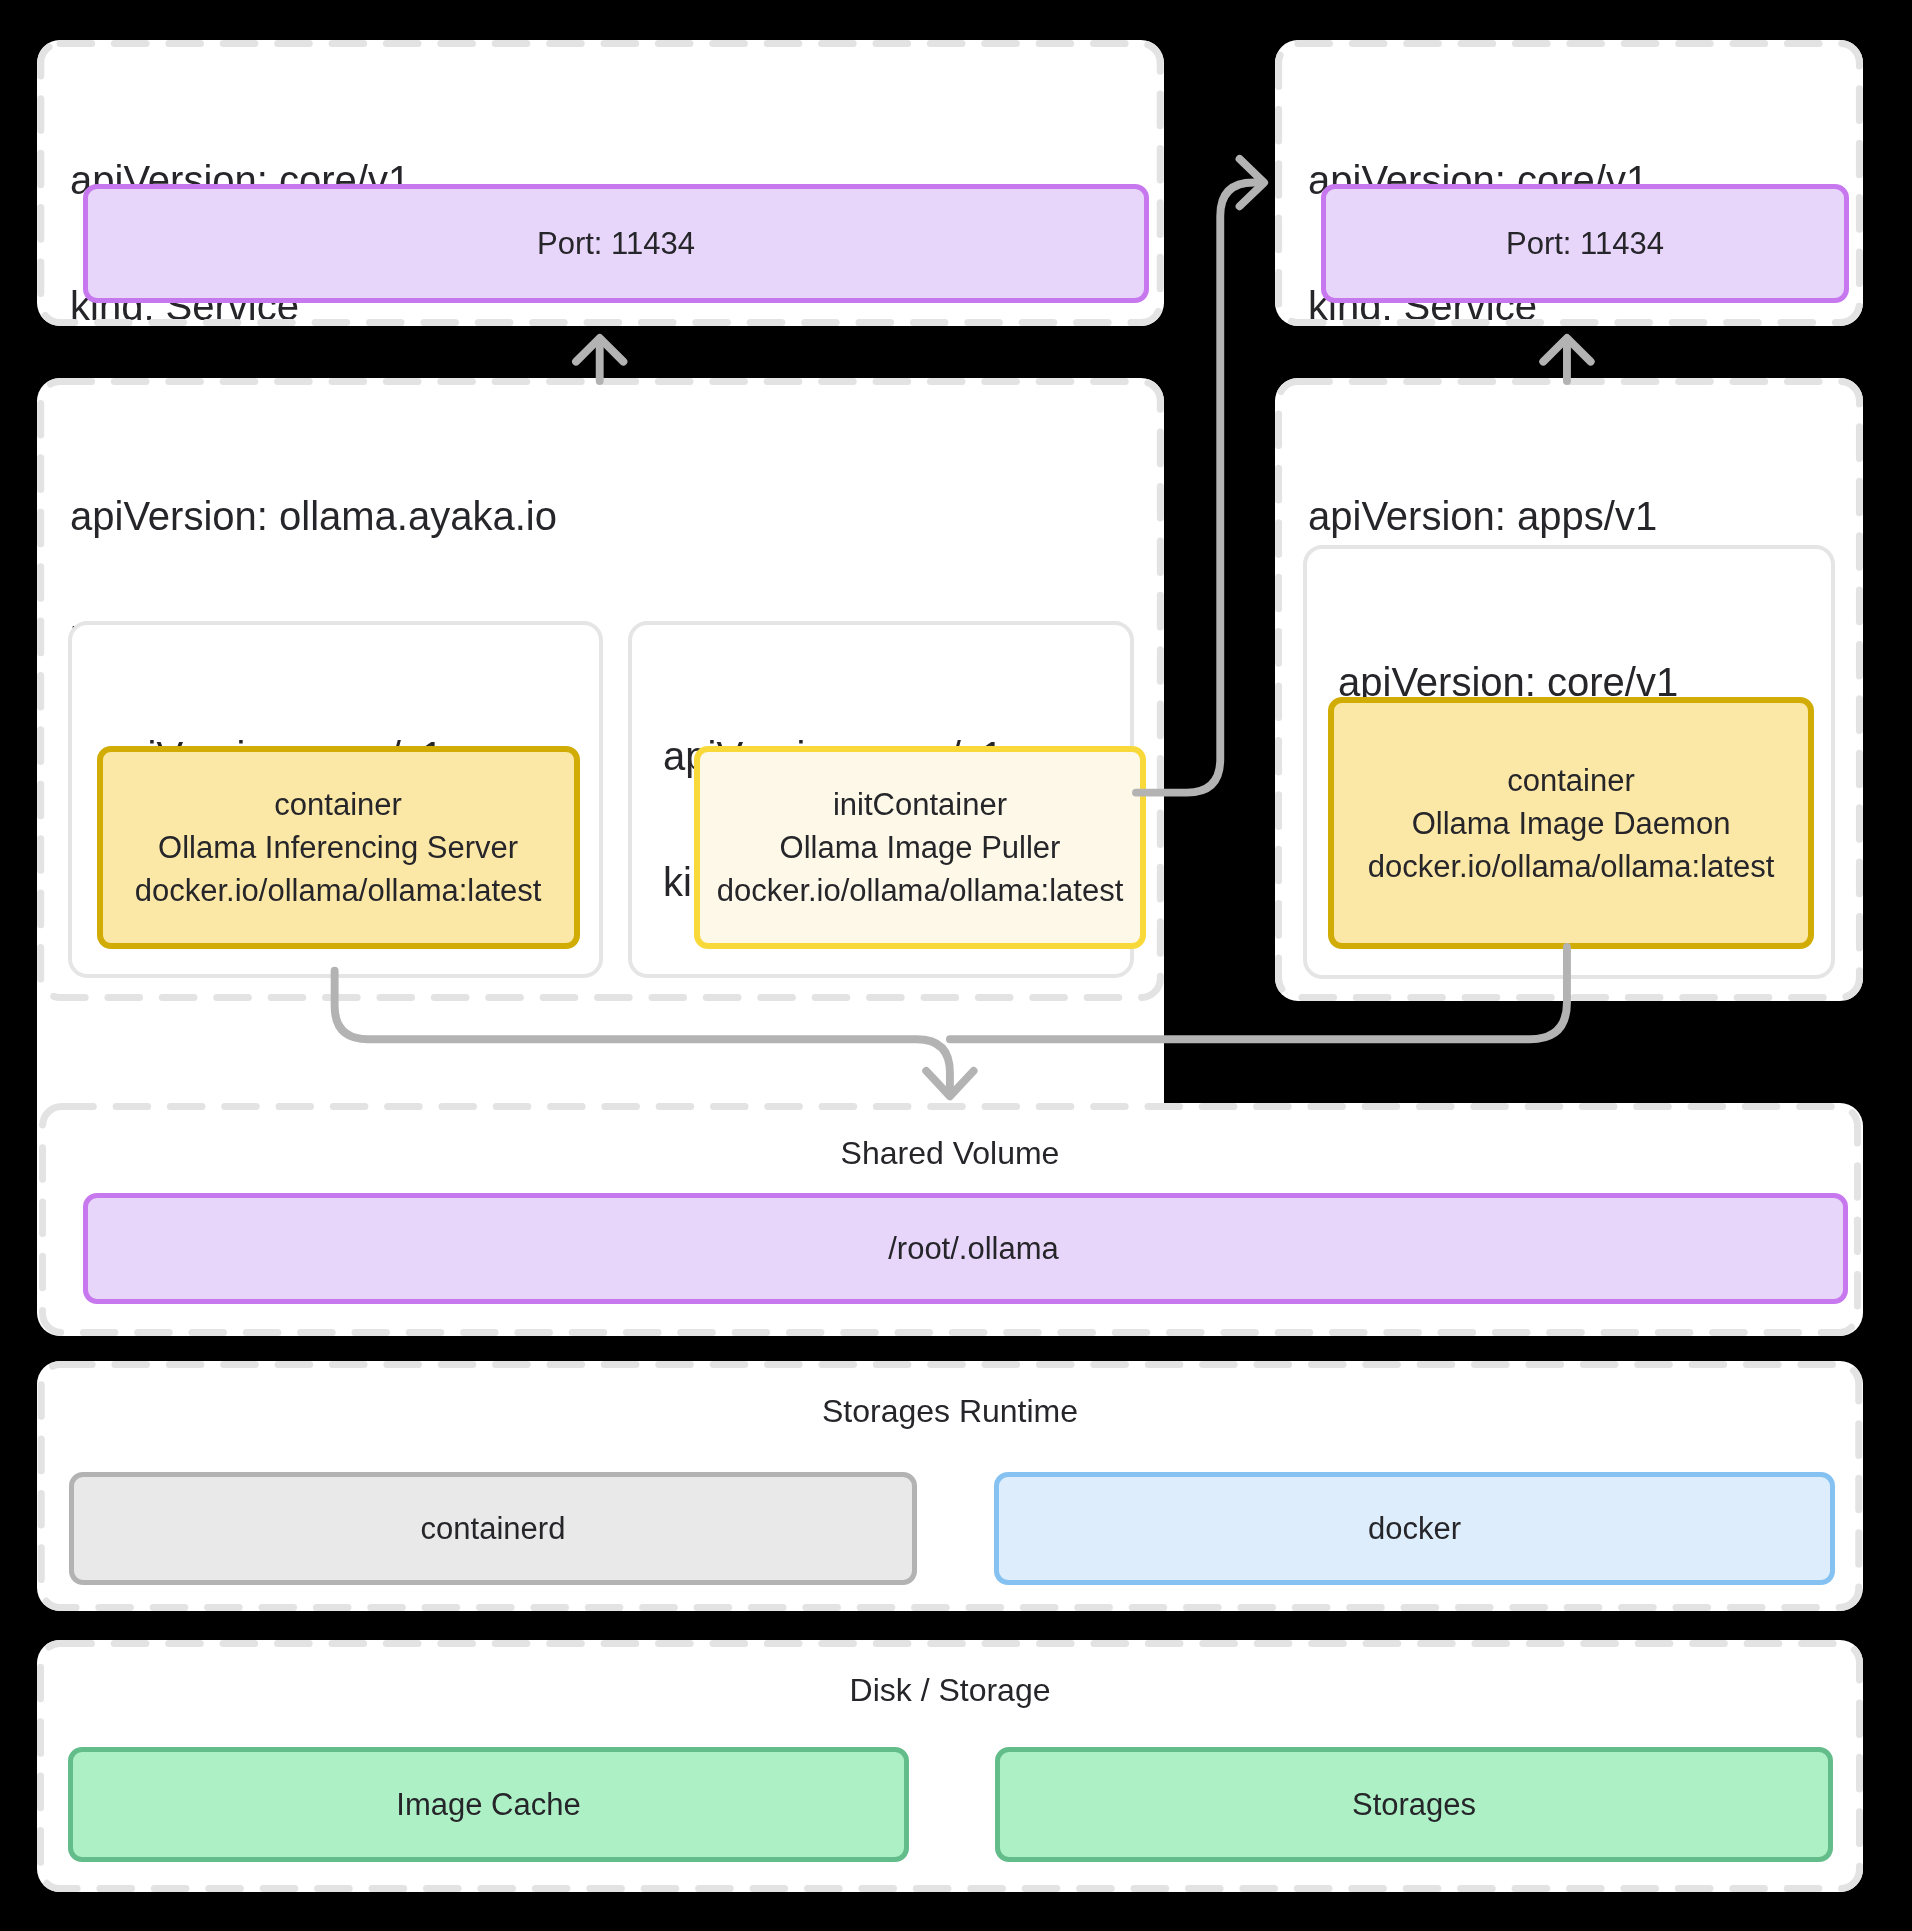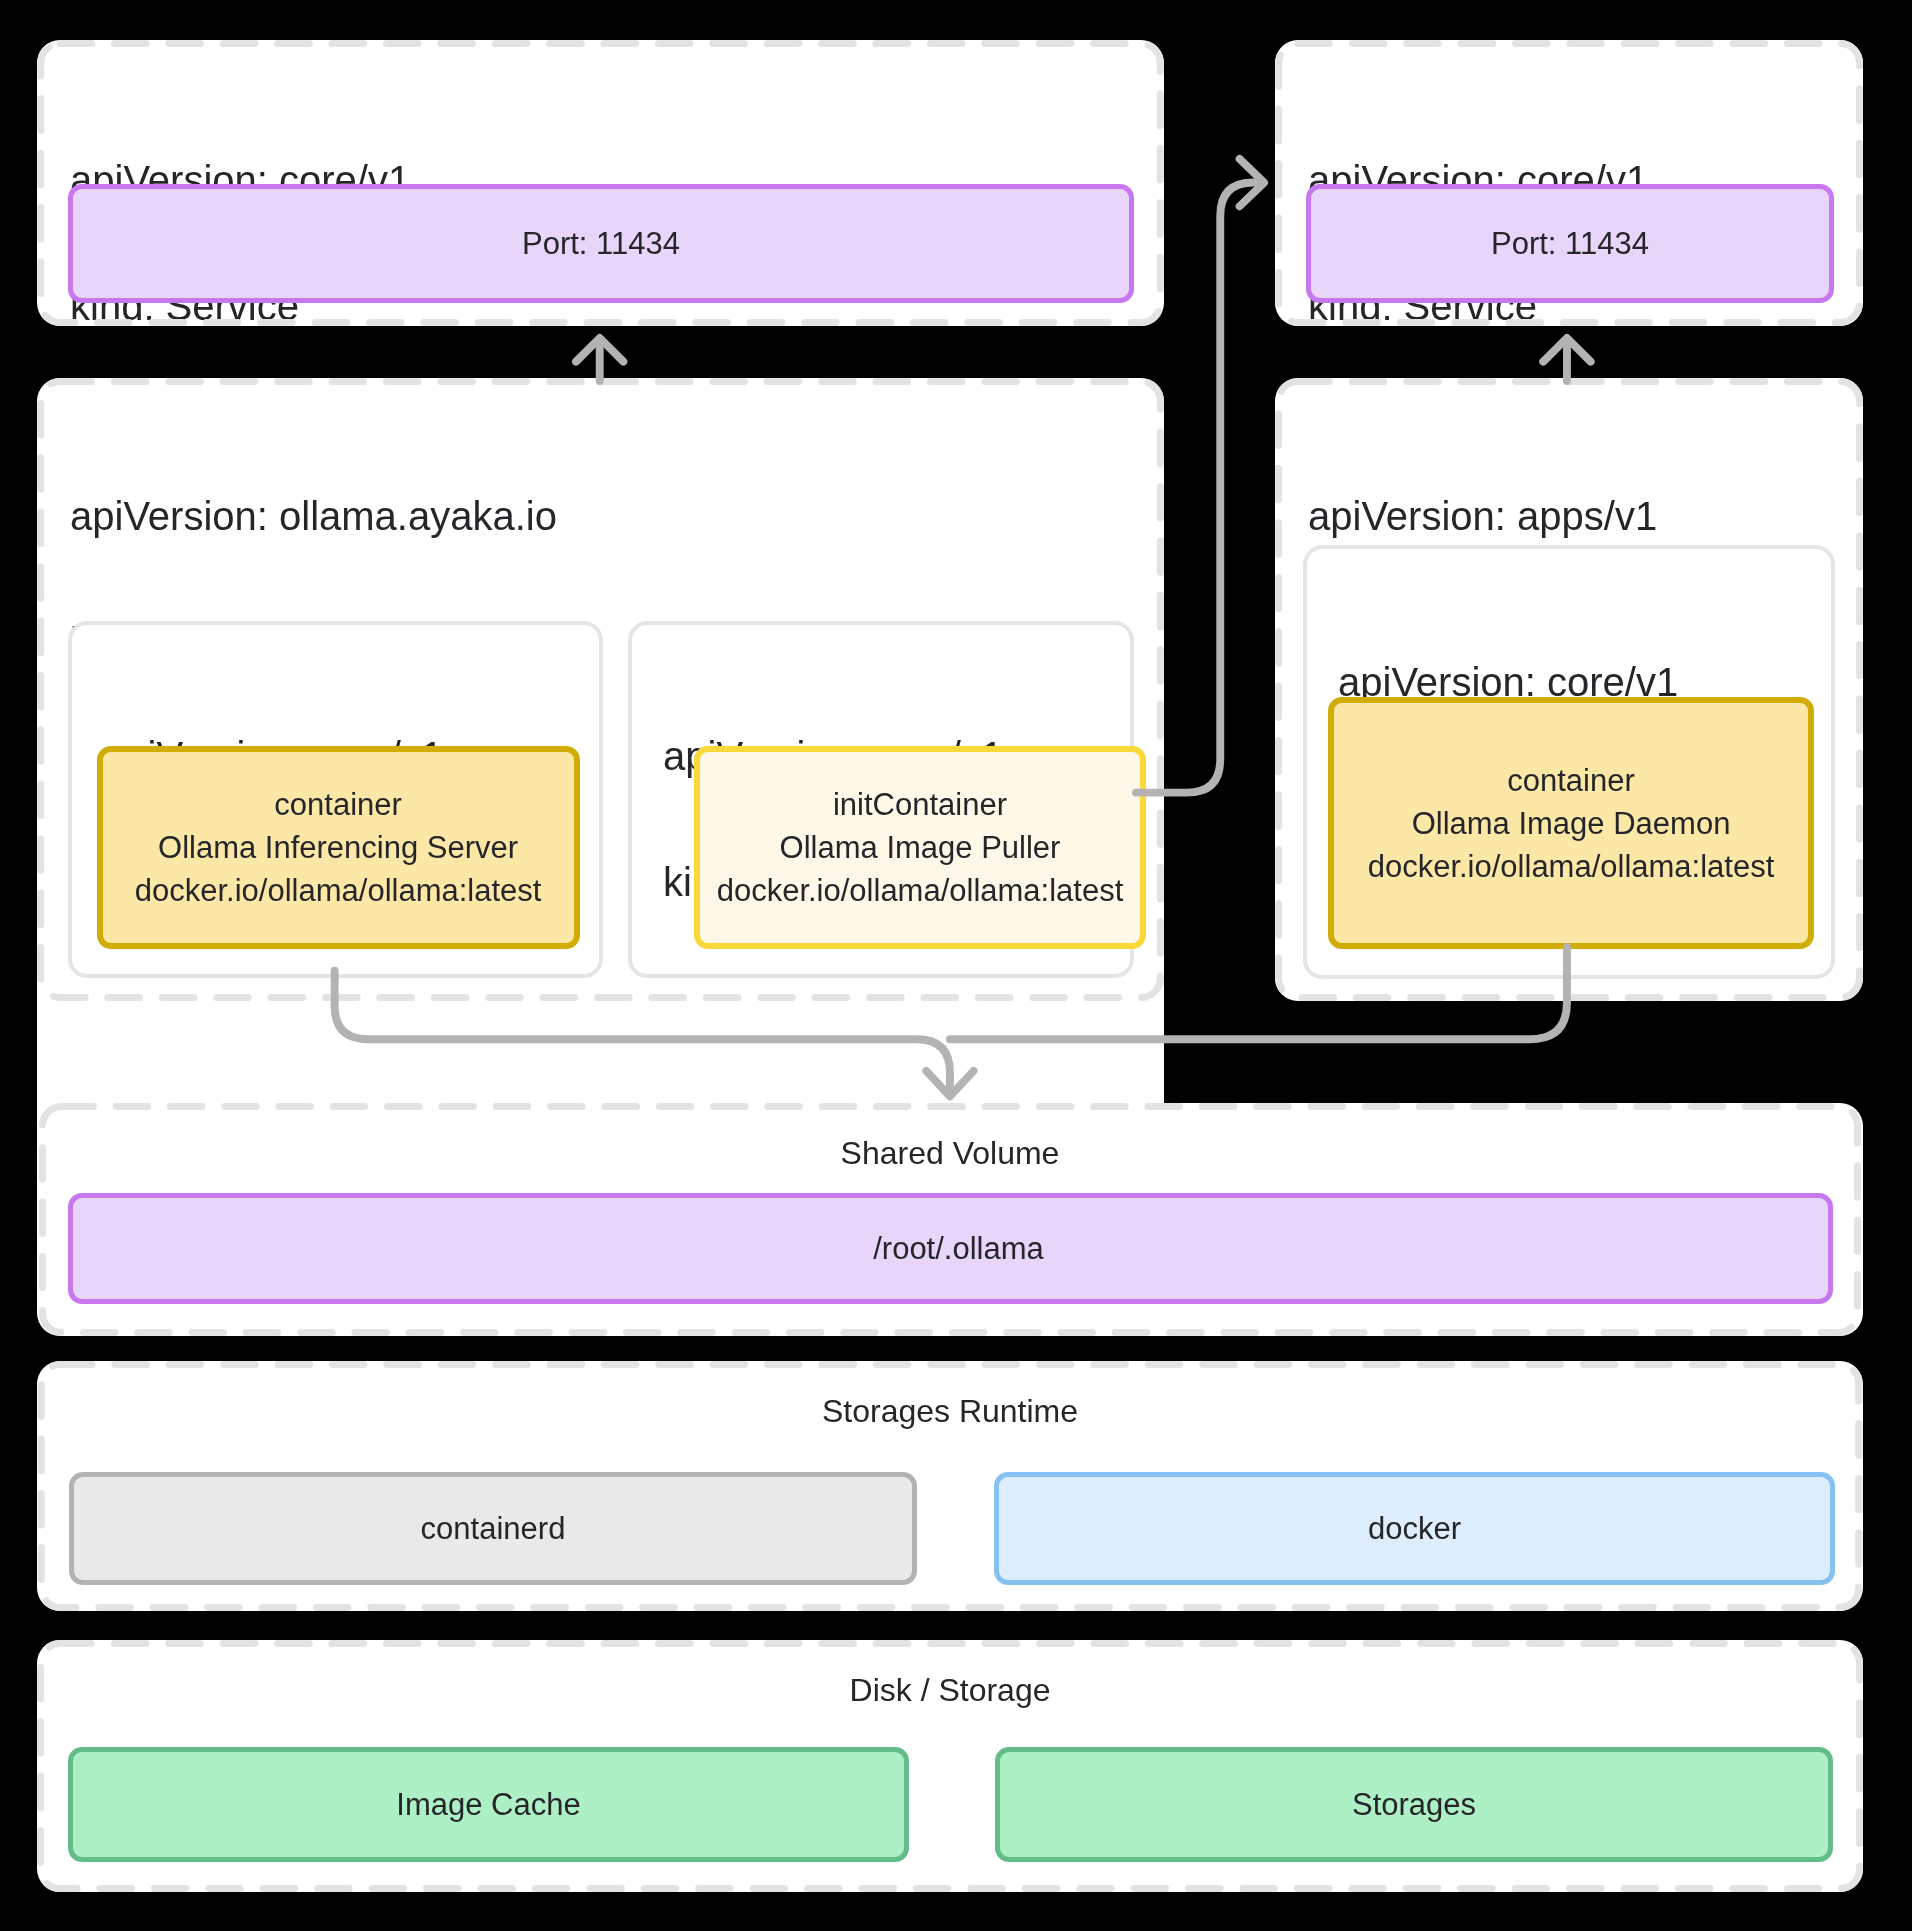--- a/index.html
+++ b/index.html
@@ -58,21 +58,21 @@
     border-radius: 14px;
     box-sizing: border-box;
     display: flex;
     flex-direction: column;
     align-items: center;
     justify-content: center;
     text-align: center;
     font-size: 31px;
     line-height: 43px;
   }
-  .chip.purple { background: var(--purple-fill, #e8d6fa); border: 5.3px solid var(--purple-border, #c878ef); }
+  .chip.purple { background: var(--purple-fill, #e8d6fa); border: 5.3px solid var(--purple-border, #c878ef); margin-left: 15px; }
   .chip.gold   { background: var(--gold-fill, #fce8a6);   border: 6.1px solid var(--gold-border, #d1ac04); }
   .chip.yellow { background: var(--yellow-fill, #fdf8e7); border: 6.1px solid var(--yellow-border, #f9d83a); margin-left: 36px; }
   .chip.gray   { background: var(--gray-fill, #e9e9e9);   border: 5.3px solid var(--gray-border, #b3b3b3); }
   .chip.blue   { background: var(--blue-fill, #ddedfb);   border: 5.3px solid var(--blue-border, #85c2f2); }
   .chip.green  { background: var(--green-fill, #adf0c6);  border: 5.3px solid var(--green-border, #63bd8a); }
 
   
   .arrows {
     position: absolute; left: 0; top: 0;
     width: 1913px; height: 1931px;

